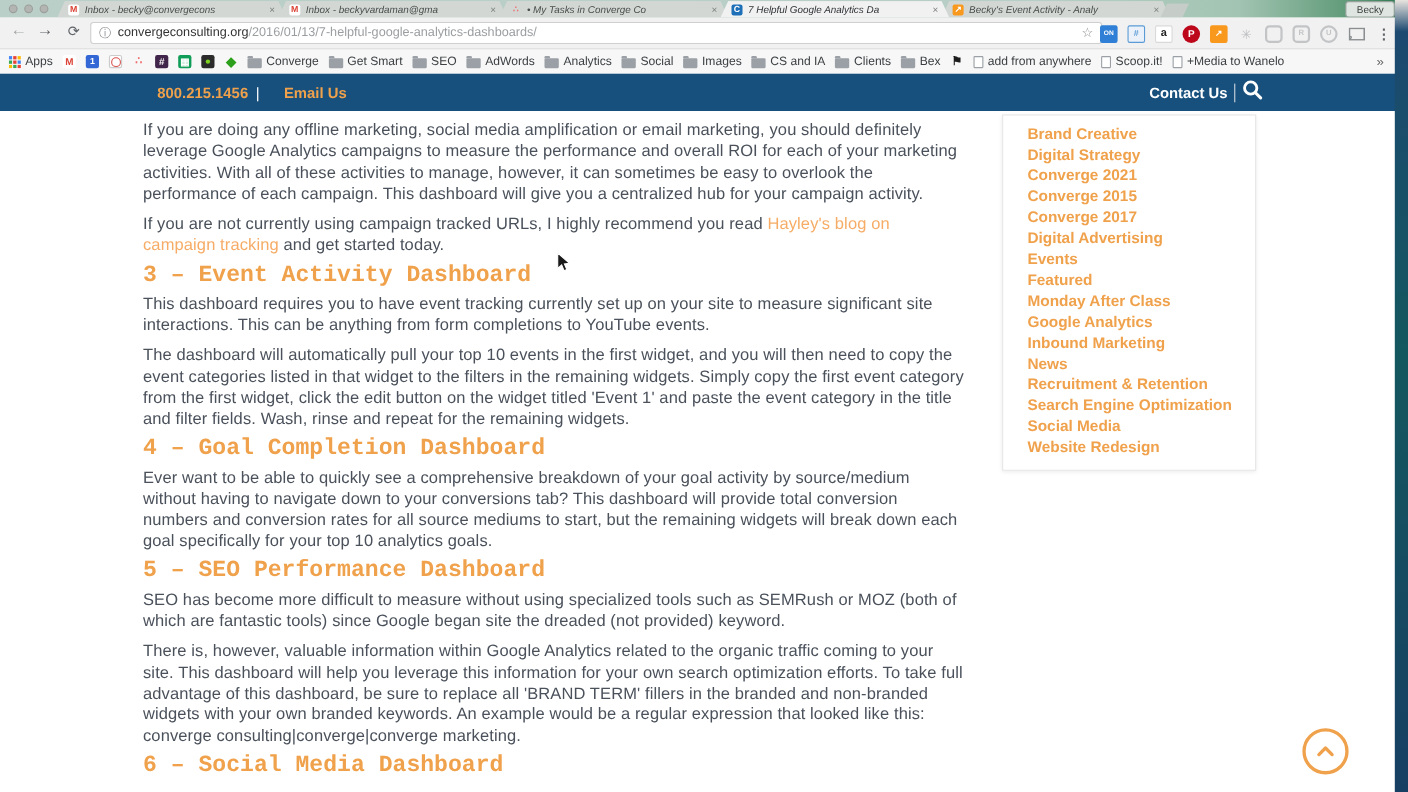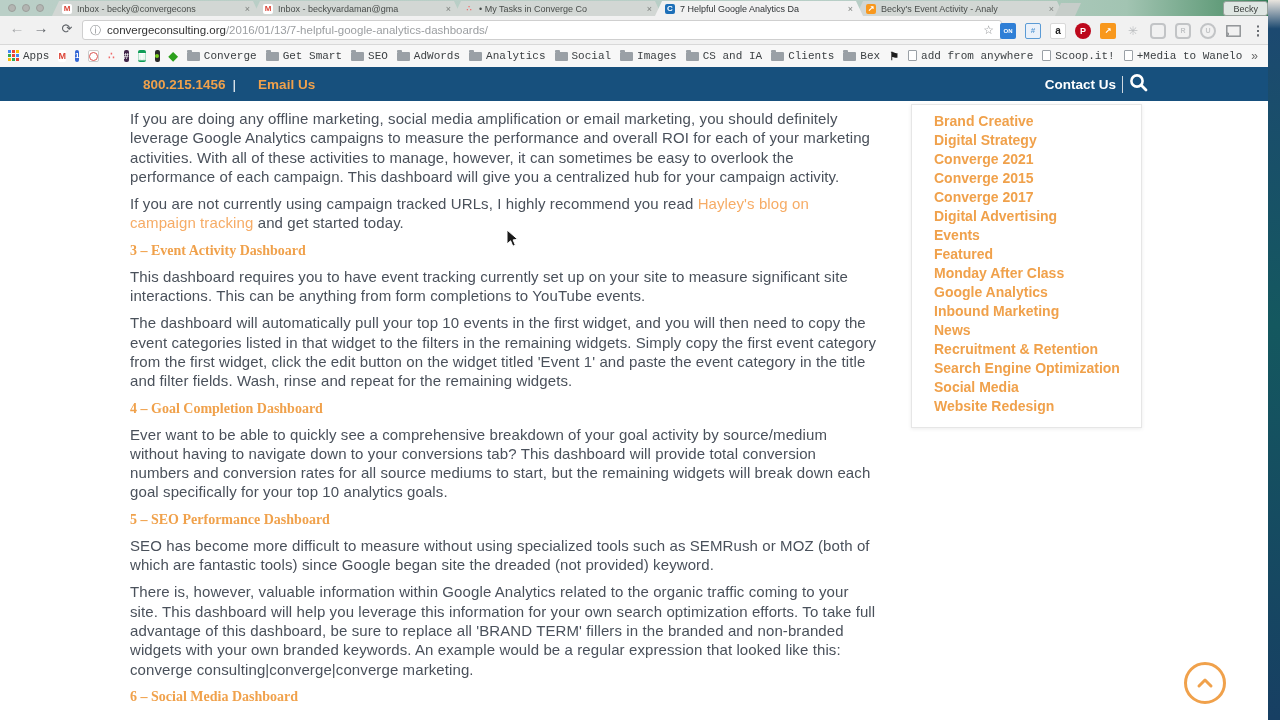--- a/index.html
+++ b/index.html
@@ -16,21 +16,21 @@
     clip-path:polygon(7px 0,calc(100% - 7px) 0,100% 100%,0 100%);
     display:flex;align-items:center;padding:0 10px;box-sizing:border-box;
     font-size:9px;color:#494d4b;position:relative;}
   .tab.active{background:#f1f1f1;z-index:4;color:#2f3336;}
   .tab .fav{width:10px;height:10px;flex:0 0 auto;margin-right:5px;border-radius:2px;
     display:flex;align-items:center;justify-content:center;font-size:8px;font-weight:bold;line-height:1;}
   .fav-gmail{background:#fff;color:#db4437;}
   .fav-asana{background:transparent;color:#f06a6a;font-size:9px;}
   .fav-converge{background:#1d6fb8;color:#fff;border-radius:50%;font-size:7px;}
   .fav-ga{background:#f8981d;color:#fff;font-size:7px;}
-  .tab .t-title{flex:1;overflow:hidden;white-space:nowrap;}
+  .tab .t-title{flex:1;overflow:hidden;white-space:nowrap;font-style:italic;}
   .tab .t-close{flex:0 0 auto;margin-left:4px;color:#7d807e;font-size:9px;}
   .newtab-stub{width:26px;height:13px;margin:2px 0 0 -2px;background:#c6cdc9;
     clip-path:polygon(6px 0,100% 0,calc(100% - 6px) 100%,0 100%);}
   .profile-chip{position:absolute;right:12px;top:1px;height:13px;padding:0 9px;
     background:#dfe6e2;border:1px solid #97a19b;border-radius:3px;font-size:9px;color:#3b3f3d;
     display:flex;align-items:center;}
 
   
   .toolbar{position:absolute;left:0;top:16px;width:1280px;height:29px;background:#f1f1f1;
     border-bottom:1px solid #d8d8d8;box-sizing:border-box;}
@@ -54,21 +54,21 @@
   .ext-ga{background:#f8981d;color:#fff;font-size:8px;}
   .ext-gray{color:#bdbfc1;font-size:12px;font-weight:normal;}
   .ext-gsq{border:2px solid #c2c4c6;border-radius:4px;color:#c2c4c6;font-size:7px;}
   .ext-gcirc{border:2px solid #c2c4c6;border-radius:50%;color:#c2c4c6;font-size:7px;}
   .menu-dots{color:#5f6368;font-size:13px;font-weight:bold;}
 
   
   .bmbar{position:absolute;left:0;top:45px;width:1280px;height:22px;background:#f7f7f7;
     display:flex;align-items:center;padding:0 8px;box-sizing:border-box;gap:9px;
     font-size:11px;color:#3c4043;}
-  .bm{display:flex;align-items:flex-start;gap:4px;white-space:nowrap;font-family:Liberation Mono, monospace;}
+  .bm{display:flex;align-items:flex-end;gap:4px;white-space:nowrap;}
   .bmic{width:12px;height:12px;border-radius:2px;display:flex;align-items:center;justify-content:center;
     font-size:9px;font-weight:bold;line-height:1;box-sizing:border-box;}
   .ic-gmail{color:#db4437;background:#fff;}
   .ic-cal{background:#3367d6;color:#fff;font-size:8px;}
   .ic-clock{background:#fff;border:1px solid #ccc;}
   .ic-clock i{width:7px;height:7px;border:1.5px solid #d9534f;border-radius:50%;display:block;}
   .ic-asana{color:#f06a6a;font-size:10px;}
   .ic-slack{background:#41254a;color:#f7f7f7;font-size:9px;}
   .ic-sheet{background:#0f9d58;color:#fff;font-size:9px;}
   .ic-darkpin{background:#2b2b2b;} .ic-darkpin i{width:4px;height:4px;background:#7ed321;border-radius:50%;display:block;}
@@ -86,21 +86,21 @@
   .sh-left .phone,.sh-left .email{color:#f0a14b;margin-left:15px;}
   .sh-sep{color:#fff;font-weight:normal;}
   .sh-right{position:absolute;right:132px;top:0;height:34px;display:flex;align-items:center;gap:6px;}
   .sh-right .contact{color:#fff;font-size:13.5px;font-weight:bold;}
   .sh-vbar{width:1px;height:17px;background:#cfd8e0;}
 
   
   .page{position:absolute;left:0;top:101px;width:1280px;height:619px;background:#fff;}
   .article{position:absolute;left:130px;top:8px;width:748px;color:#4a515b;}
   .article p{font-size:15px;line-height:19.3px;margin:0 0 8px;letter-spacing:.1px;}
-  .article h2{font-family:Liberation Serif, serif;font-size:14px;line-height:20px;
+  .article h2{font-family:Liberation Mono, monospace;font-size:21px;line-height:20px;
     color:#f0a14b;margin:3px 0 6px;font-weight:bold;}
   .article a.inline{color:#f6ac66;text-decoration:none;}
   .catcard{position:absolute;left:911px;top:3px;width:231px;height:324px;background:#fff;
     border:1px solid #e6e6e6;box-shadow:0 1px 4px rgba(0,0,0,.08);box-sizing:border-box;
     padding:7px 0 0 22px;}
   .catcard a{display:block;font-size:14px;font-weight:bold;color:#f0a14b;line-height:19px;text-decoration:none;}
   .scrolltop{position:absolute;left:1184px;top:561px;width:42px;height:42px;border:3px solid #f0a14b;
     border-radius:50%;box-sizing:border-box;display:flex;align-items:center;justify-content:center;background:#fff;}
 
   

